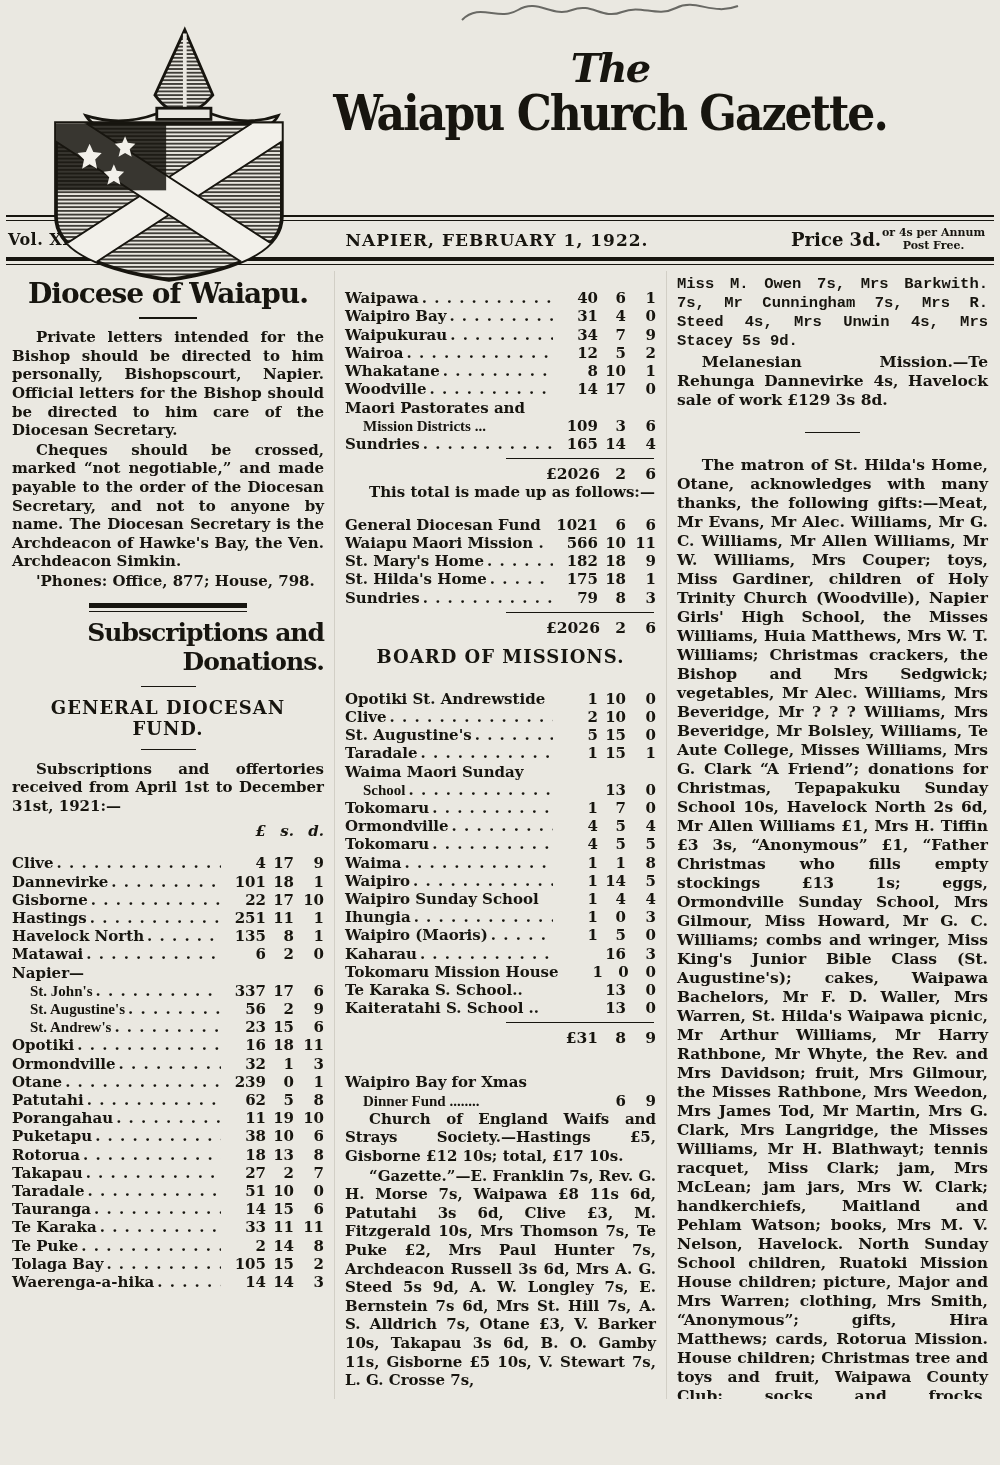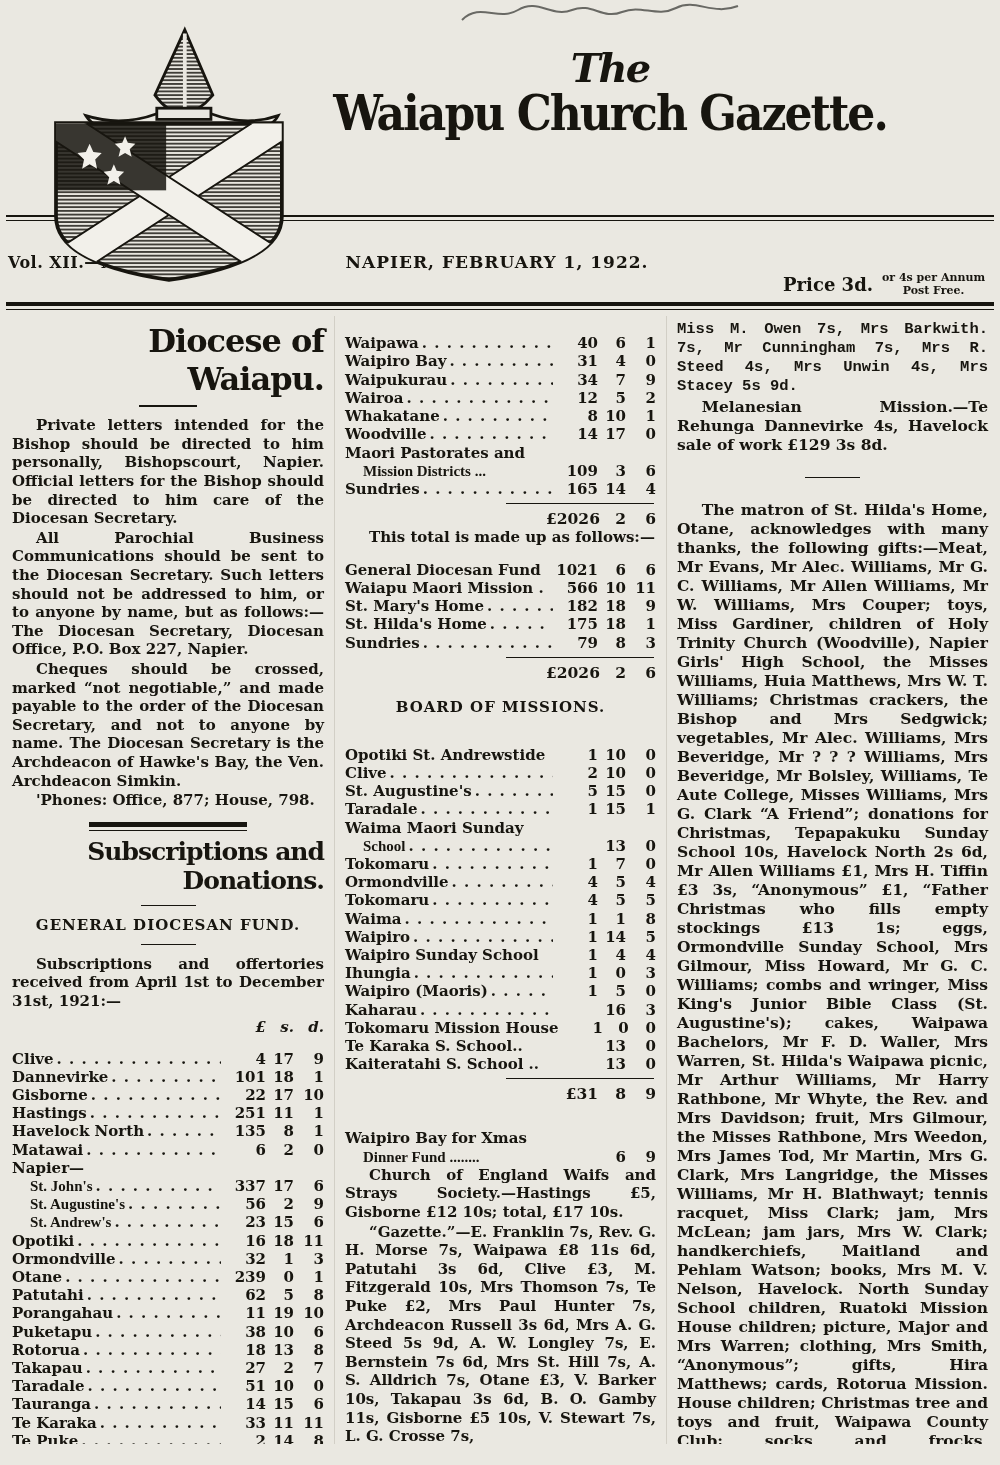--- a/index.html
+++ b/index.html
@@ -16,36 +16,36 @@
   .title-block{position:absolute;left:230px;right:10px;top:48px;text-align:center;}
   .title-the{font-size:40px;font-weight:bold;font-style:italic;letter-spacing:-2px;line-height:1;}
   .title-main{font-size:49px;font-weight:bold;letter-spacing:-2px;line-height:1.05;margin-top:0;
     font-stretch:condensed;}
   
   .rule-double-thin{border-top:2px solid #17150f;border-bottom:1px solid #17150f;height:3px;margin:0 6px;}
   .rule-double-thick{border-top:4px solid #17150f;border-bottom:1.5px solid #17150f;height:3px;margin:0 6px;}
   .infobar{display:flex;align-items:center;padding:6px 14px 5px 8px;}
   .infobar .vol{width:270px;font-weight:bold;font-size:16px;letter-spacing:.5px;}
   .infobar .date{flex:1;text-align:center;font-weight:bold;font-size:17px;letter-spacing:1px;}
-  .infobar .price-wrap{width:270px;display:flex;justify-content:flex-end;align-items:center;gap:8px;margin-top:45px;}
+  .infobar .price-wrap{width:270px;display:flex;justify-content:flex-end;align-items:center;}
   .infobar .price{font-weight:bold;font-size:18px;}
   .infobar .price-note{font-weight:bold;font-size:11px;text-align:center;line-height:1.15;width:105px;}
   
   .columns{display:flex;height:1128px;overflow:hidden;padding:6px 2px 0 2px;}
   .col{width:333px;box-sizing:border-box;padding:4px 10px 0 10px;overflow:hidden;}
   .col+.col{border-left:1px solid #d2cfc6;}
   p{font-size:15px;line-height:18.6px;text-align:justify;text-indent:1.6em;margin:0 0 1px 0;font-weight:bold;}
   p.no-indent{text-indent:0;font-family:Liberation Mono, monospace;}
   .col3 p{font-size:15.5px;line-height:19px;}
-  .heading-blackletter{font-size:32px;font-weight:bold;text-align:right;letter-spacing:-1px;margin:2px 0 4px 0;}
+  .heading-blackletter{font-size:28px;font-weight:bold;text-align:center;letter-spacing:-1px;margin:2px 0 4px 0;}
   .heading-blackletter2{font-size:25px;font-weight:bold;text-align:right;letter-spacing:-1px;margin:6px 0 2px 0;}
   .mini-rule{width:58px;border-top:2.5px solid #17150f;margin:7px auto 9px auto;}
   .mini-rule.thin{border-top-width:1.5px;width:55px;margin:10px auto;}
   .divider-heavy{width:158px;border-top:5px solid #17150f;border-bottom:1.5px solid #17150f;height:3px;margin:12px auto 6px auto;}
-  .subhead-caps{font-size:15px;font-weight:bold;text-align:center;letter-spacing:1px;margin:10px 0;}
+  .subhead-caps{font-size:18px;font-weight:bold;text-align:center;letter-spacing:1px;margin:3px 0;}
   
   .ftable{margin-top:14px;}
   .frow{display:flex;align-items:baseline;font-size:15px;font-weight:bold;line-height:18.2px;}
   .rname{white-space:nowrap;}
   .rname.indent{padding-left:18px;font-family:Liberation Serif, serif;}
   .leader{flex:1;overflow:hidden;white-space:nowrap;margin:0 3px;color:#17150f;}
   .leader::after{content:". . . . . . . . . . . . . . . . . . . . . . . . .";letter-spacing:1px;font-weight:bold;}
   .leader.off::after{content:"";}
   .c{text-align:right;}
   .c1{width:42px;}
@@ -110,21 +110,20 @@
   </div>
 </div>
 <div class="rule-double-thick"></div>
 
 <div class="columns">
 
   <div class="col col1">
     <div class="heading-blackletter">Diocese of Waiapu.</div>
     <div class="mini-rule"></div>
     <p>Private letters intended for the Bishop should be directed to him personally, Bishopscourt, Napier. Official letters for the Bishop should be directed to him care of the Diocesan Secretary.</p>
-    <p>All Parochial Business Communications should be sent to the Diocesan Secretary. Such letters should not be addressed to him, or to anyone by name, but as follows:—The Diocesan Secretary, Diocesan Office, P.O. Box 227, Napier.</p>
     <p>Cheques should be crossed, marked “not negotiable,” and made payable to the order of the Diocesan Secretary, and not to anyone by name. The Diocesan Secretary is the Archdeacon of Hawke's Bay, the Ven. Archdeacon Simkin.</p>
     <p>'Phones: Office, 877; House, 798.</p>
     <div class="divider-heavy"></div>
     <div class="heading-blackletter2">Subscriptions and Donations.</div>
     <div class="mini-rule thin"></div>
     <div class="subhead-caps">GENERAL DIOCESAN FUND.</div>
     <div class="mini-rule thin"></div>
     <p>Subscriptions and offertories received from April 1st to December 31st, 1921:—</p>
     <div class="gap-s"></div>
     <div class="colhead">

